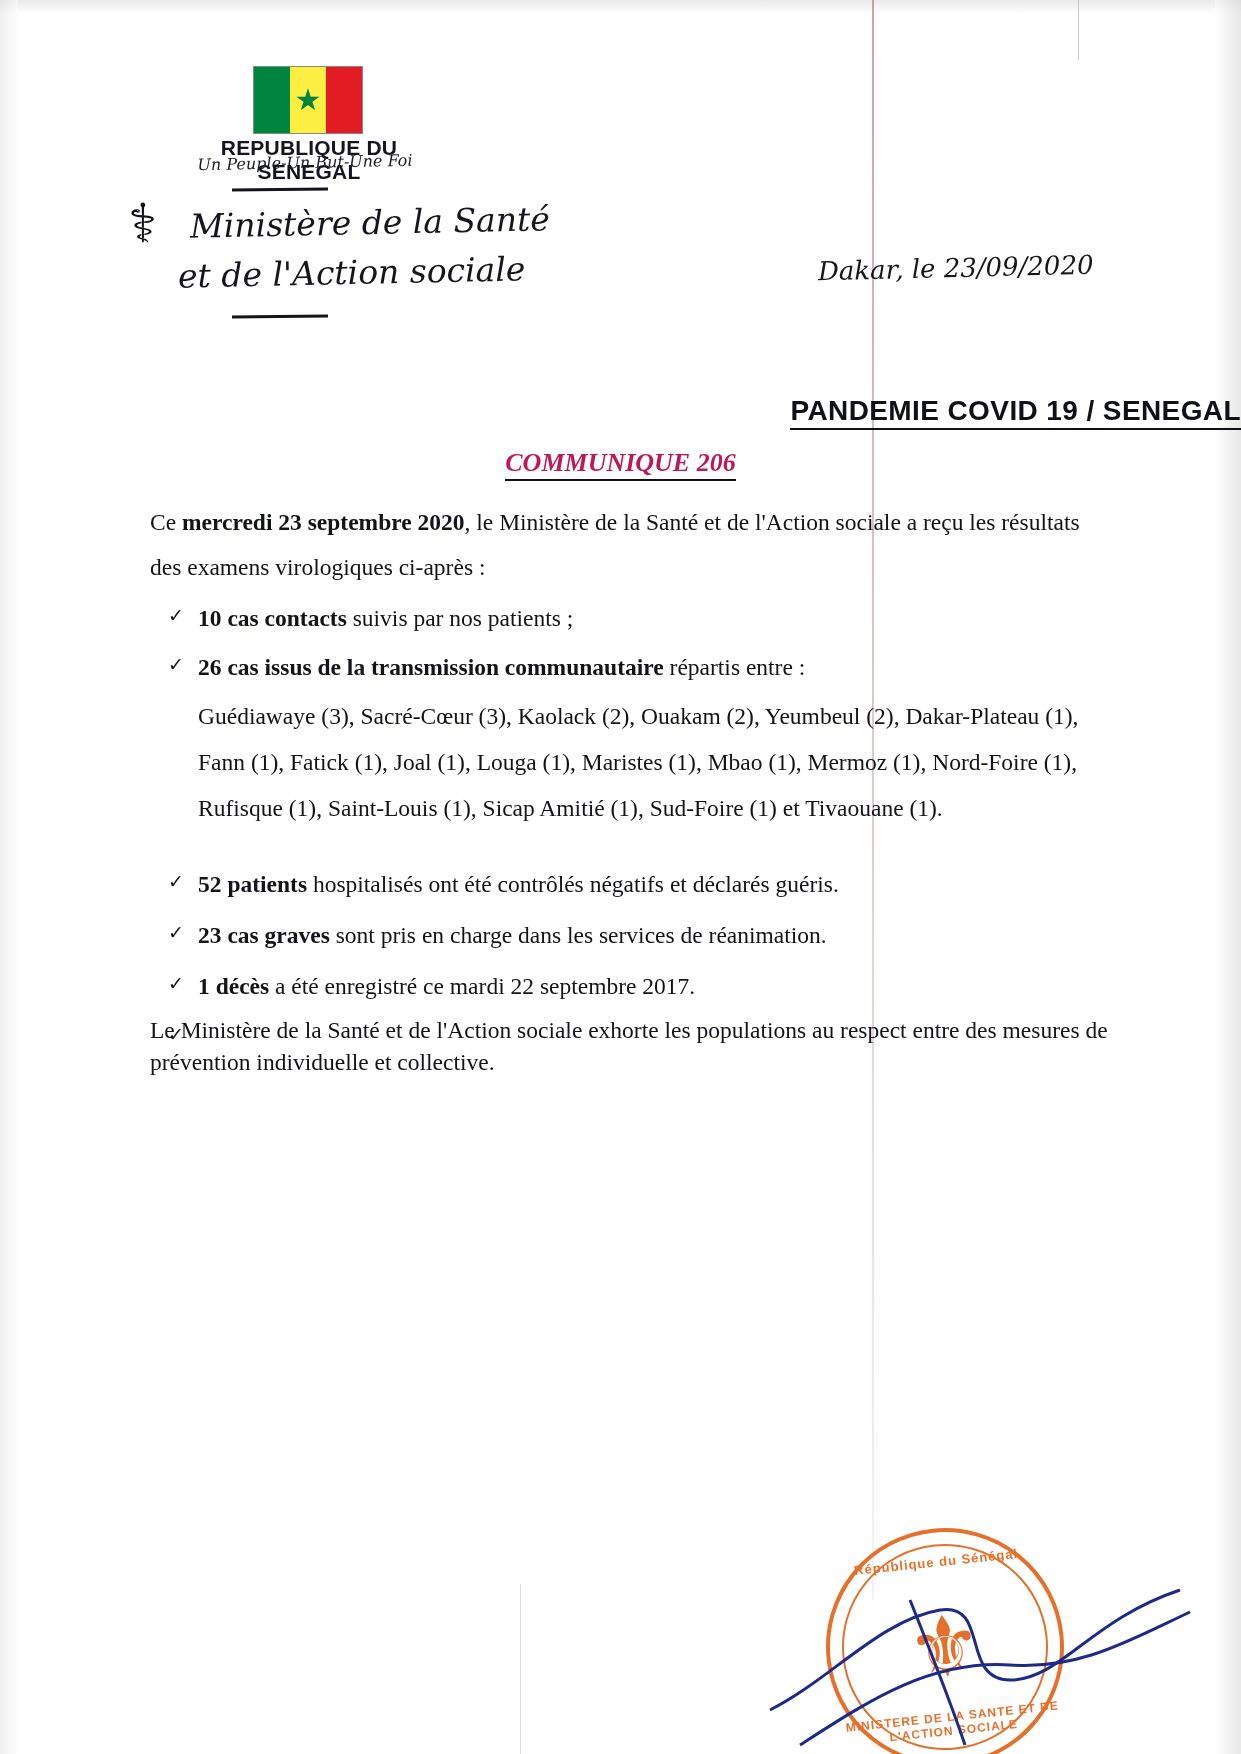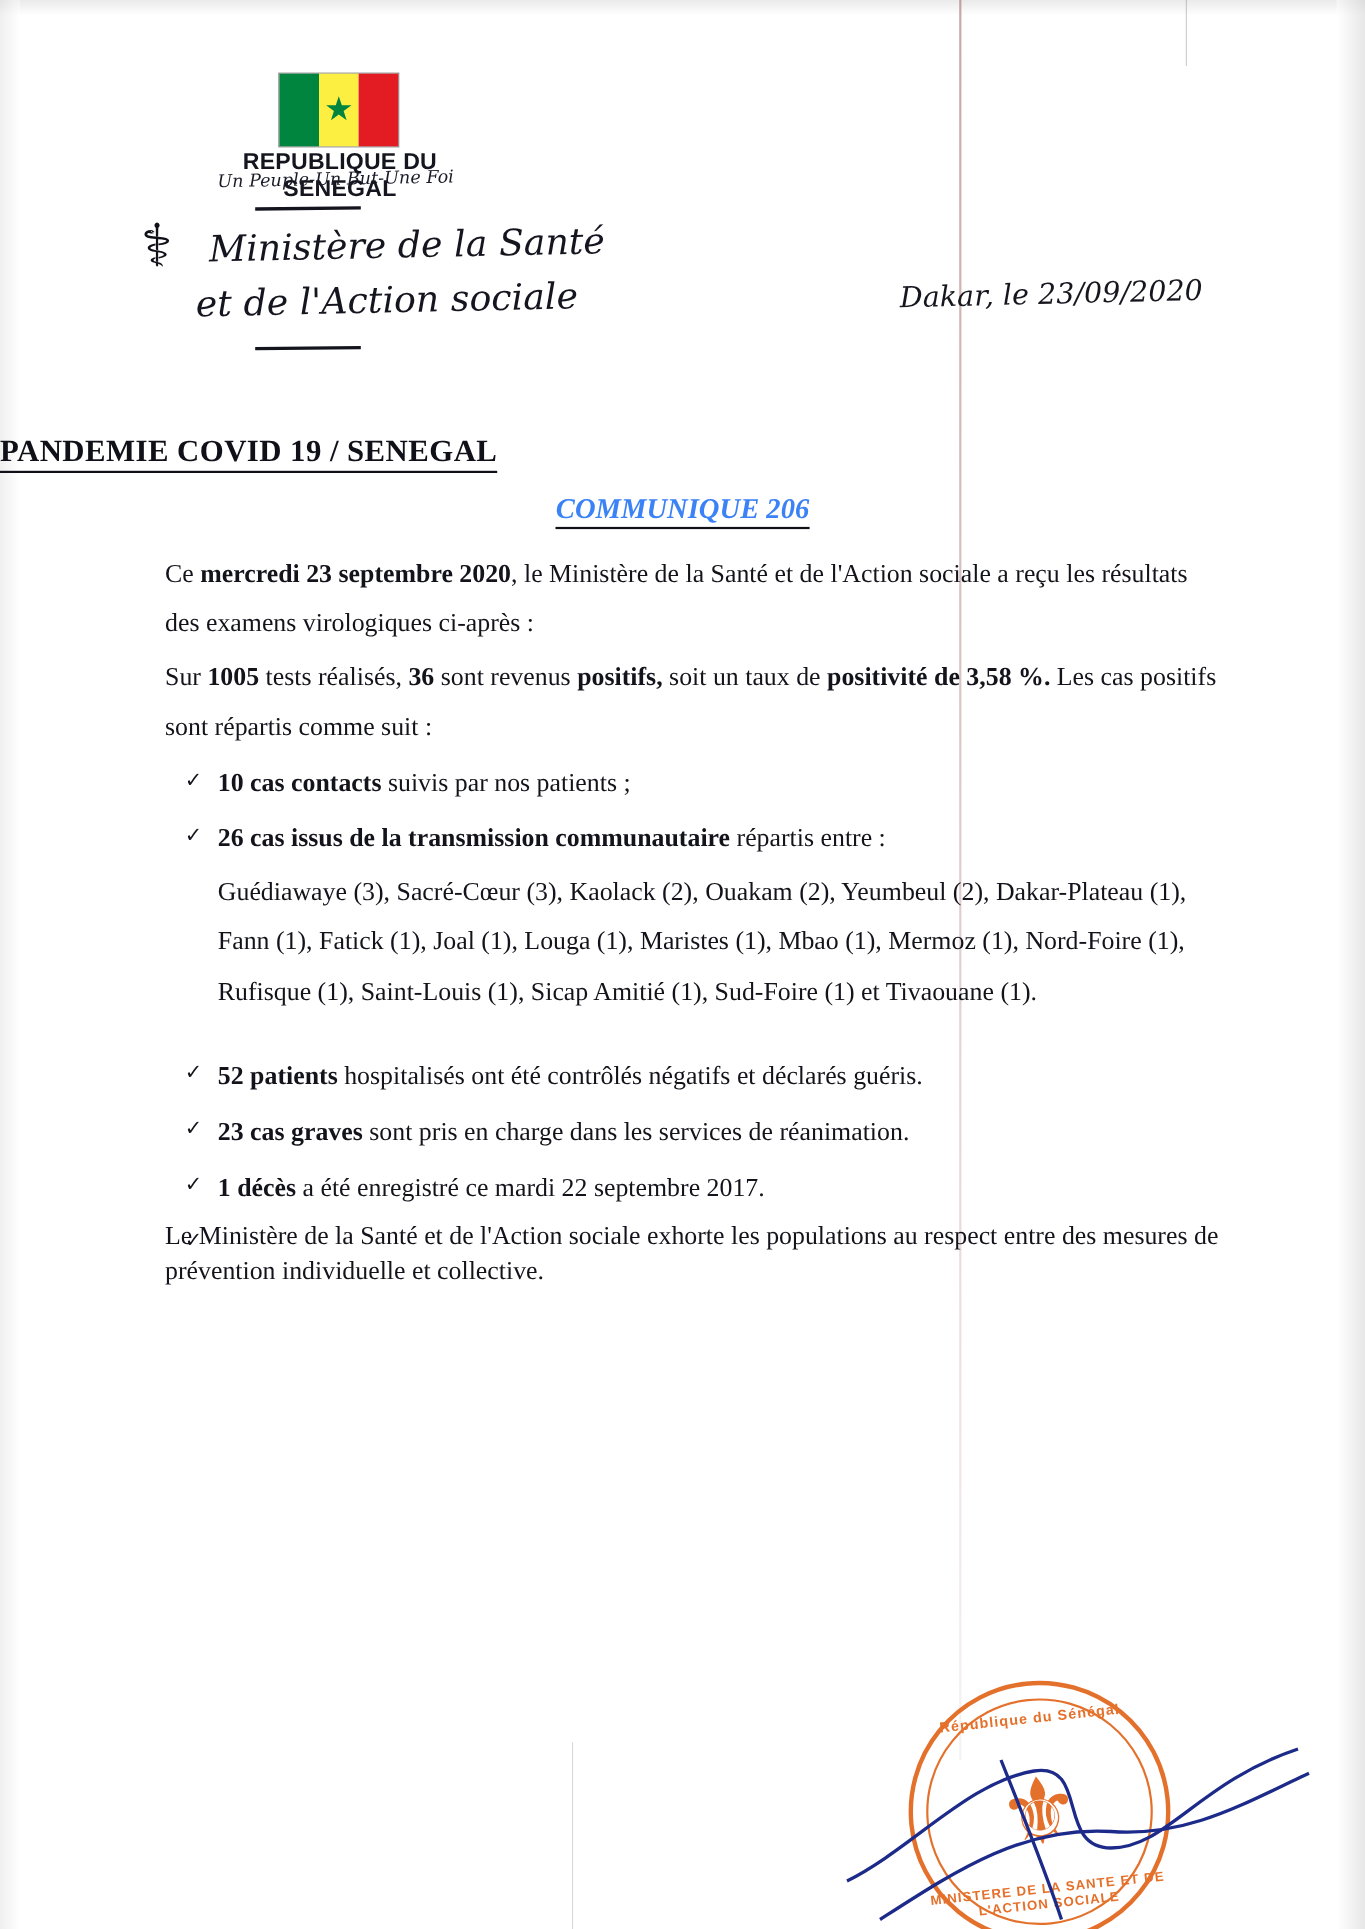--- a/index.html
+++ b/index.html
@@ -101,32 +101,32 @@
   .dateline {
     position: absolute; left: 818px; top: 253px;
     font-family: "DejaVu Serif", serif; font-style: italic;
     font-size: 26px; color: #16161f; transform: rotate(-1.4deg);
     white-space: nowrap;
   }
 
   
   .doc-title {
     position: absolute; left: 0; top: 395px; width: 1241px;
-    text-align: left;
-    font-family: Liberation Serif, serif;
+    text-align: right;
+    font-family: Liberation Sans, sans-serif;
     font-weight: bold; font-size: 28px; letter-spacing: .4px;
     color: #101018;
   }
   .doc-title span { border-bottom: 2px solid #101018; padding-bottom: 2px; }
   .doc-subtitle {
     position: absolute; left: 0; top: 448px; width: 1241px;
     text-align: center;
     font-family: "Liberation Serif", serif;
     font-weight: bold; font-style: italic; font-size: 26px;
-    color: #3b82f6;
+    color: #be185d;
   }
   .doc-subtitle span { border-bottom: 2px solid #101018; padding-bottom: 2px; }
 
   
   .body {
     position: absolute; left: 150px; top: 500px; width: 960px;
     font-size: 23.5px; line-height: 1.92;
     color: #13131b;
   }
   .body p { margin: 0 0 4px 0; }
@@ -223,23 +223,20 @@
   <div class="doc-subtitle">
     <span>COMMUNIQUE 206</span>
   </div>
 
   <div class="body">
 
     <p class="para-intro">
       <span>Ce </span><b>mercredi 23 septembre 2020</b><span>, le Ministère de la Santé et de l'Action sociale a reçu les résultats des examens virologiques ci-après :</span>
     </p>
 
-    <p class="para-intro">
-      <span>Sur </span><b>1005</b><span> tests réalisés, </span><b>36</b><span> sont revenus </span><b>positifs,</b><span> soit un taux de </span><b>positivité de 3,58 %.</b><span> Les cas positifs sont répartis comme suit :</span>
-    </p>
 
     <ul class="bullets">
       <li>
         <span class="check">✓</span>
         <b>10 cas contacts</b><span> suivis par nos patients ;</span>
       </li>
       <li>
         <span class="check">✓</span>
         <b>26 cas issus de la transmission communautaire</b><span> répartis entre :</span>
       </li>

